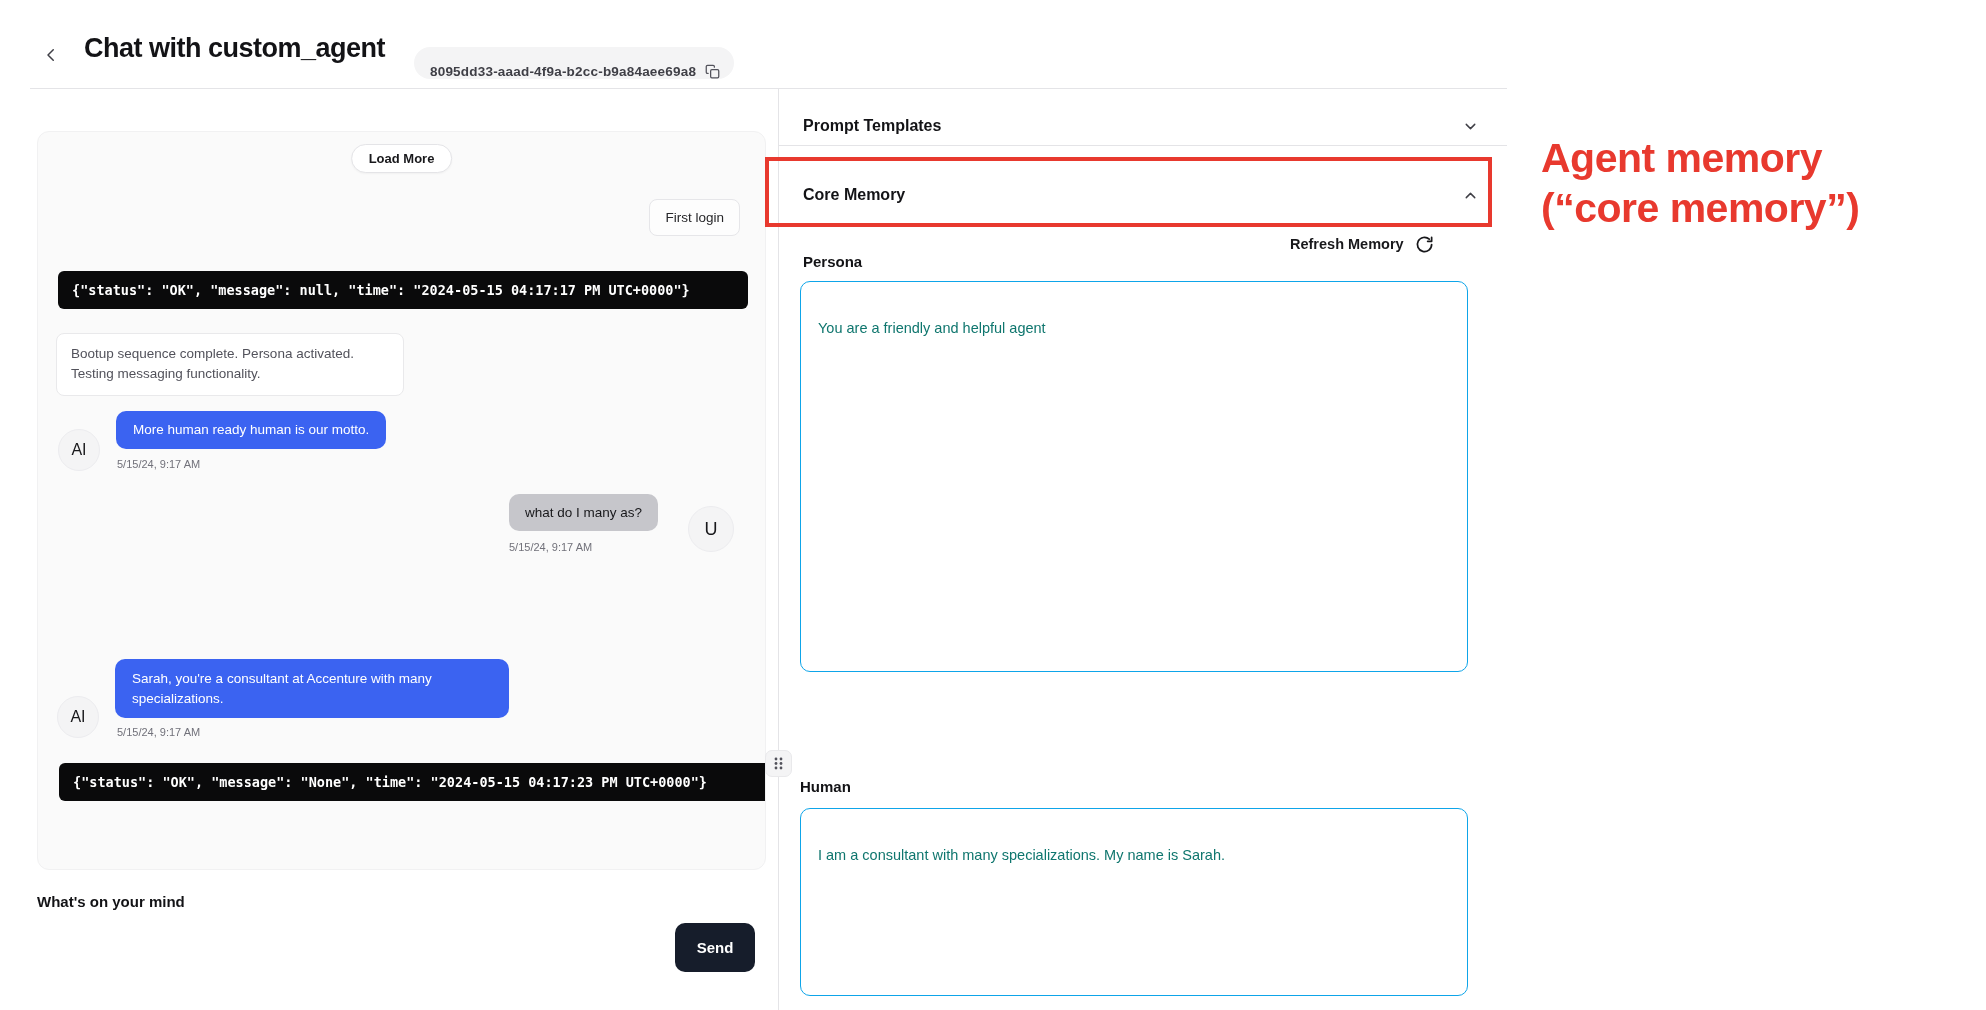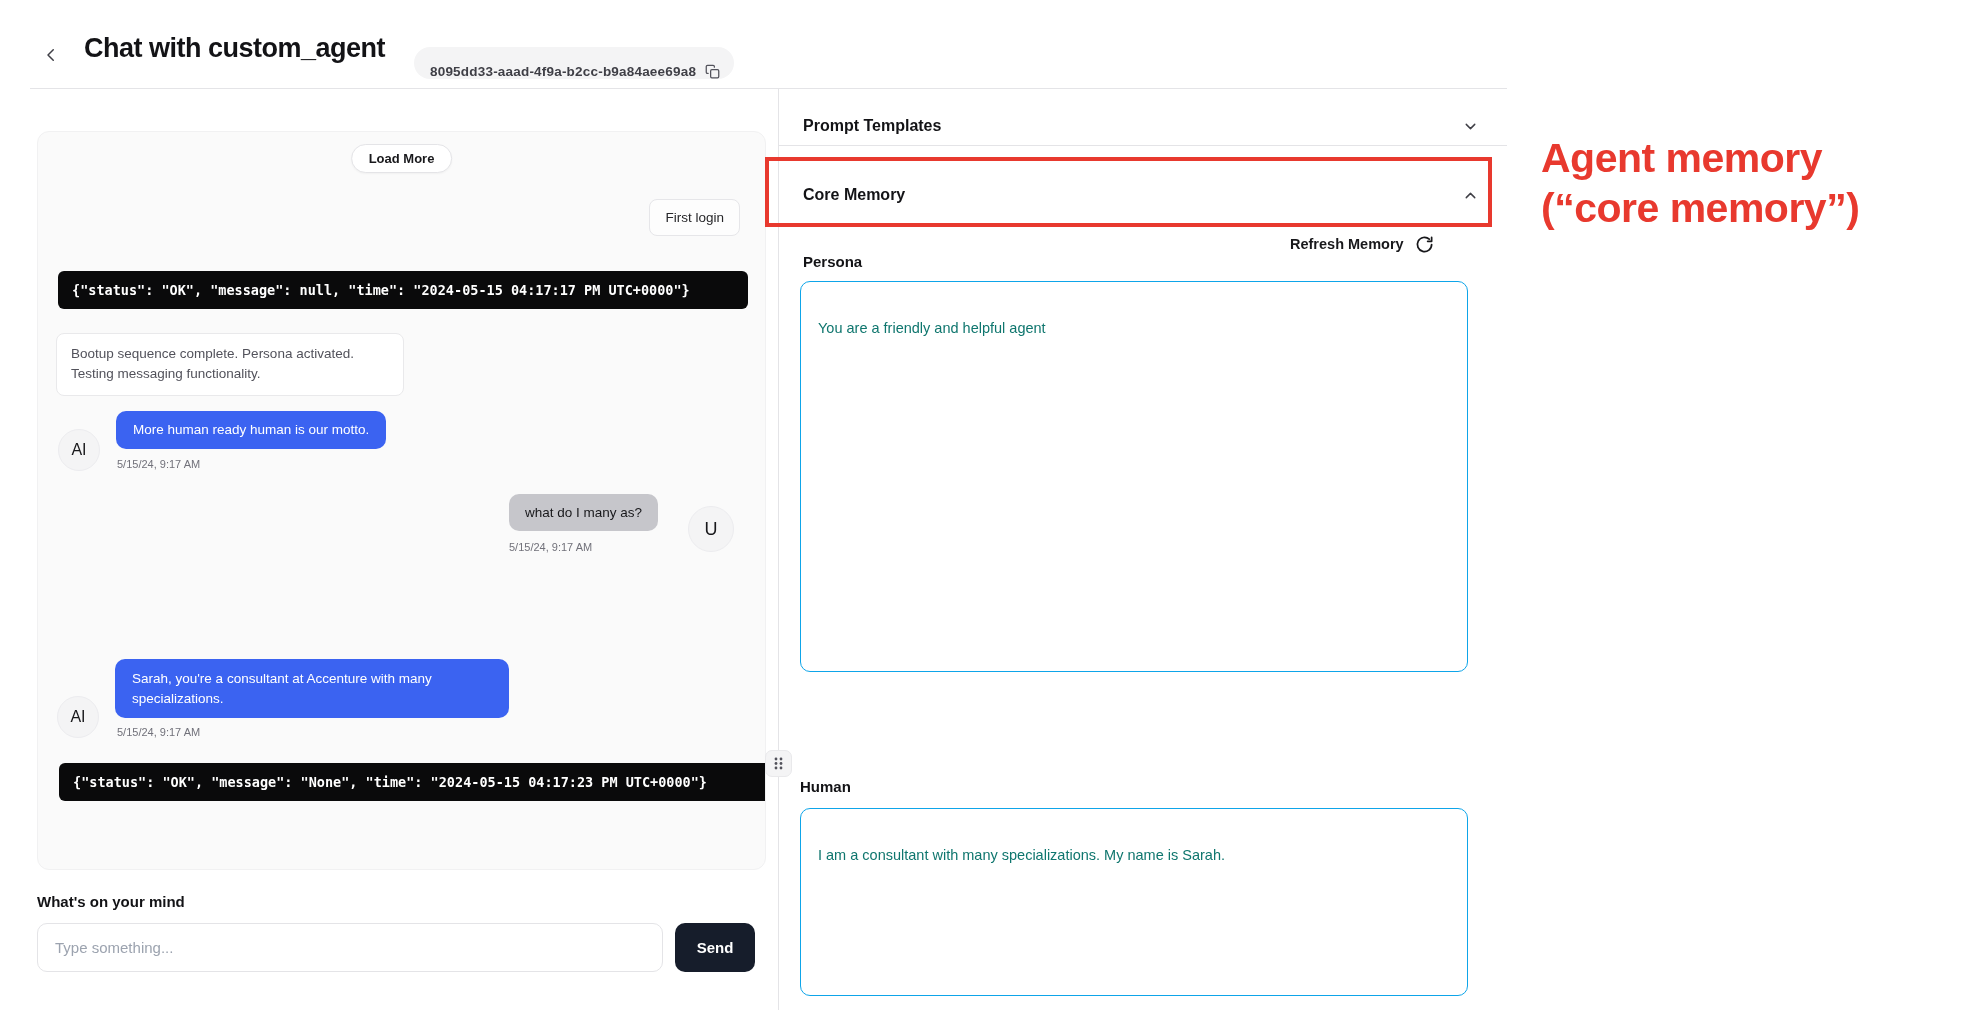--- a/index.html
+++ b/index.html
@@ -115,21 +115,20 @@
 
     <div class="avatar ai2">AI</div>
     <div class="bubble-ai two">Sarah, you're a consultant at Accenture with many
 specializations.</div>
     <div class="msg-time time-ai2">5/15/24, 9:17 AM</div>
 
     <div class="json-bar two">{"status": "OK", "message": "None", "time": "2024-05-15 04:17:23 PM UTC+0000"}</div>
   </div>
 
   <div class="composer-label">What's on your mind</div>
-  <input class="composer-input" type="text" placeholder="Type something..." style="">
   <button class="send-btn">Send</button>
 
   <div class="drag-handle">
     <span>
       <svg width="9" height="13" viewBox="0 0 9 13" fill="#52525b">
           <circle cx="2" cy="2" r="1.4"></circle>
           <circle cx="7" cy="2" r="1.4"></circle>
           <circle cx="2" cy="6.5" r="1.4"></circle>
           <circle cx="7" cy="6.5" r="1.4"></circle>
           <circle cx="2" cy="11" r="1.4"></circle>

